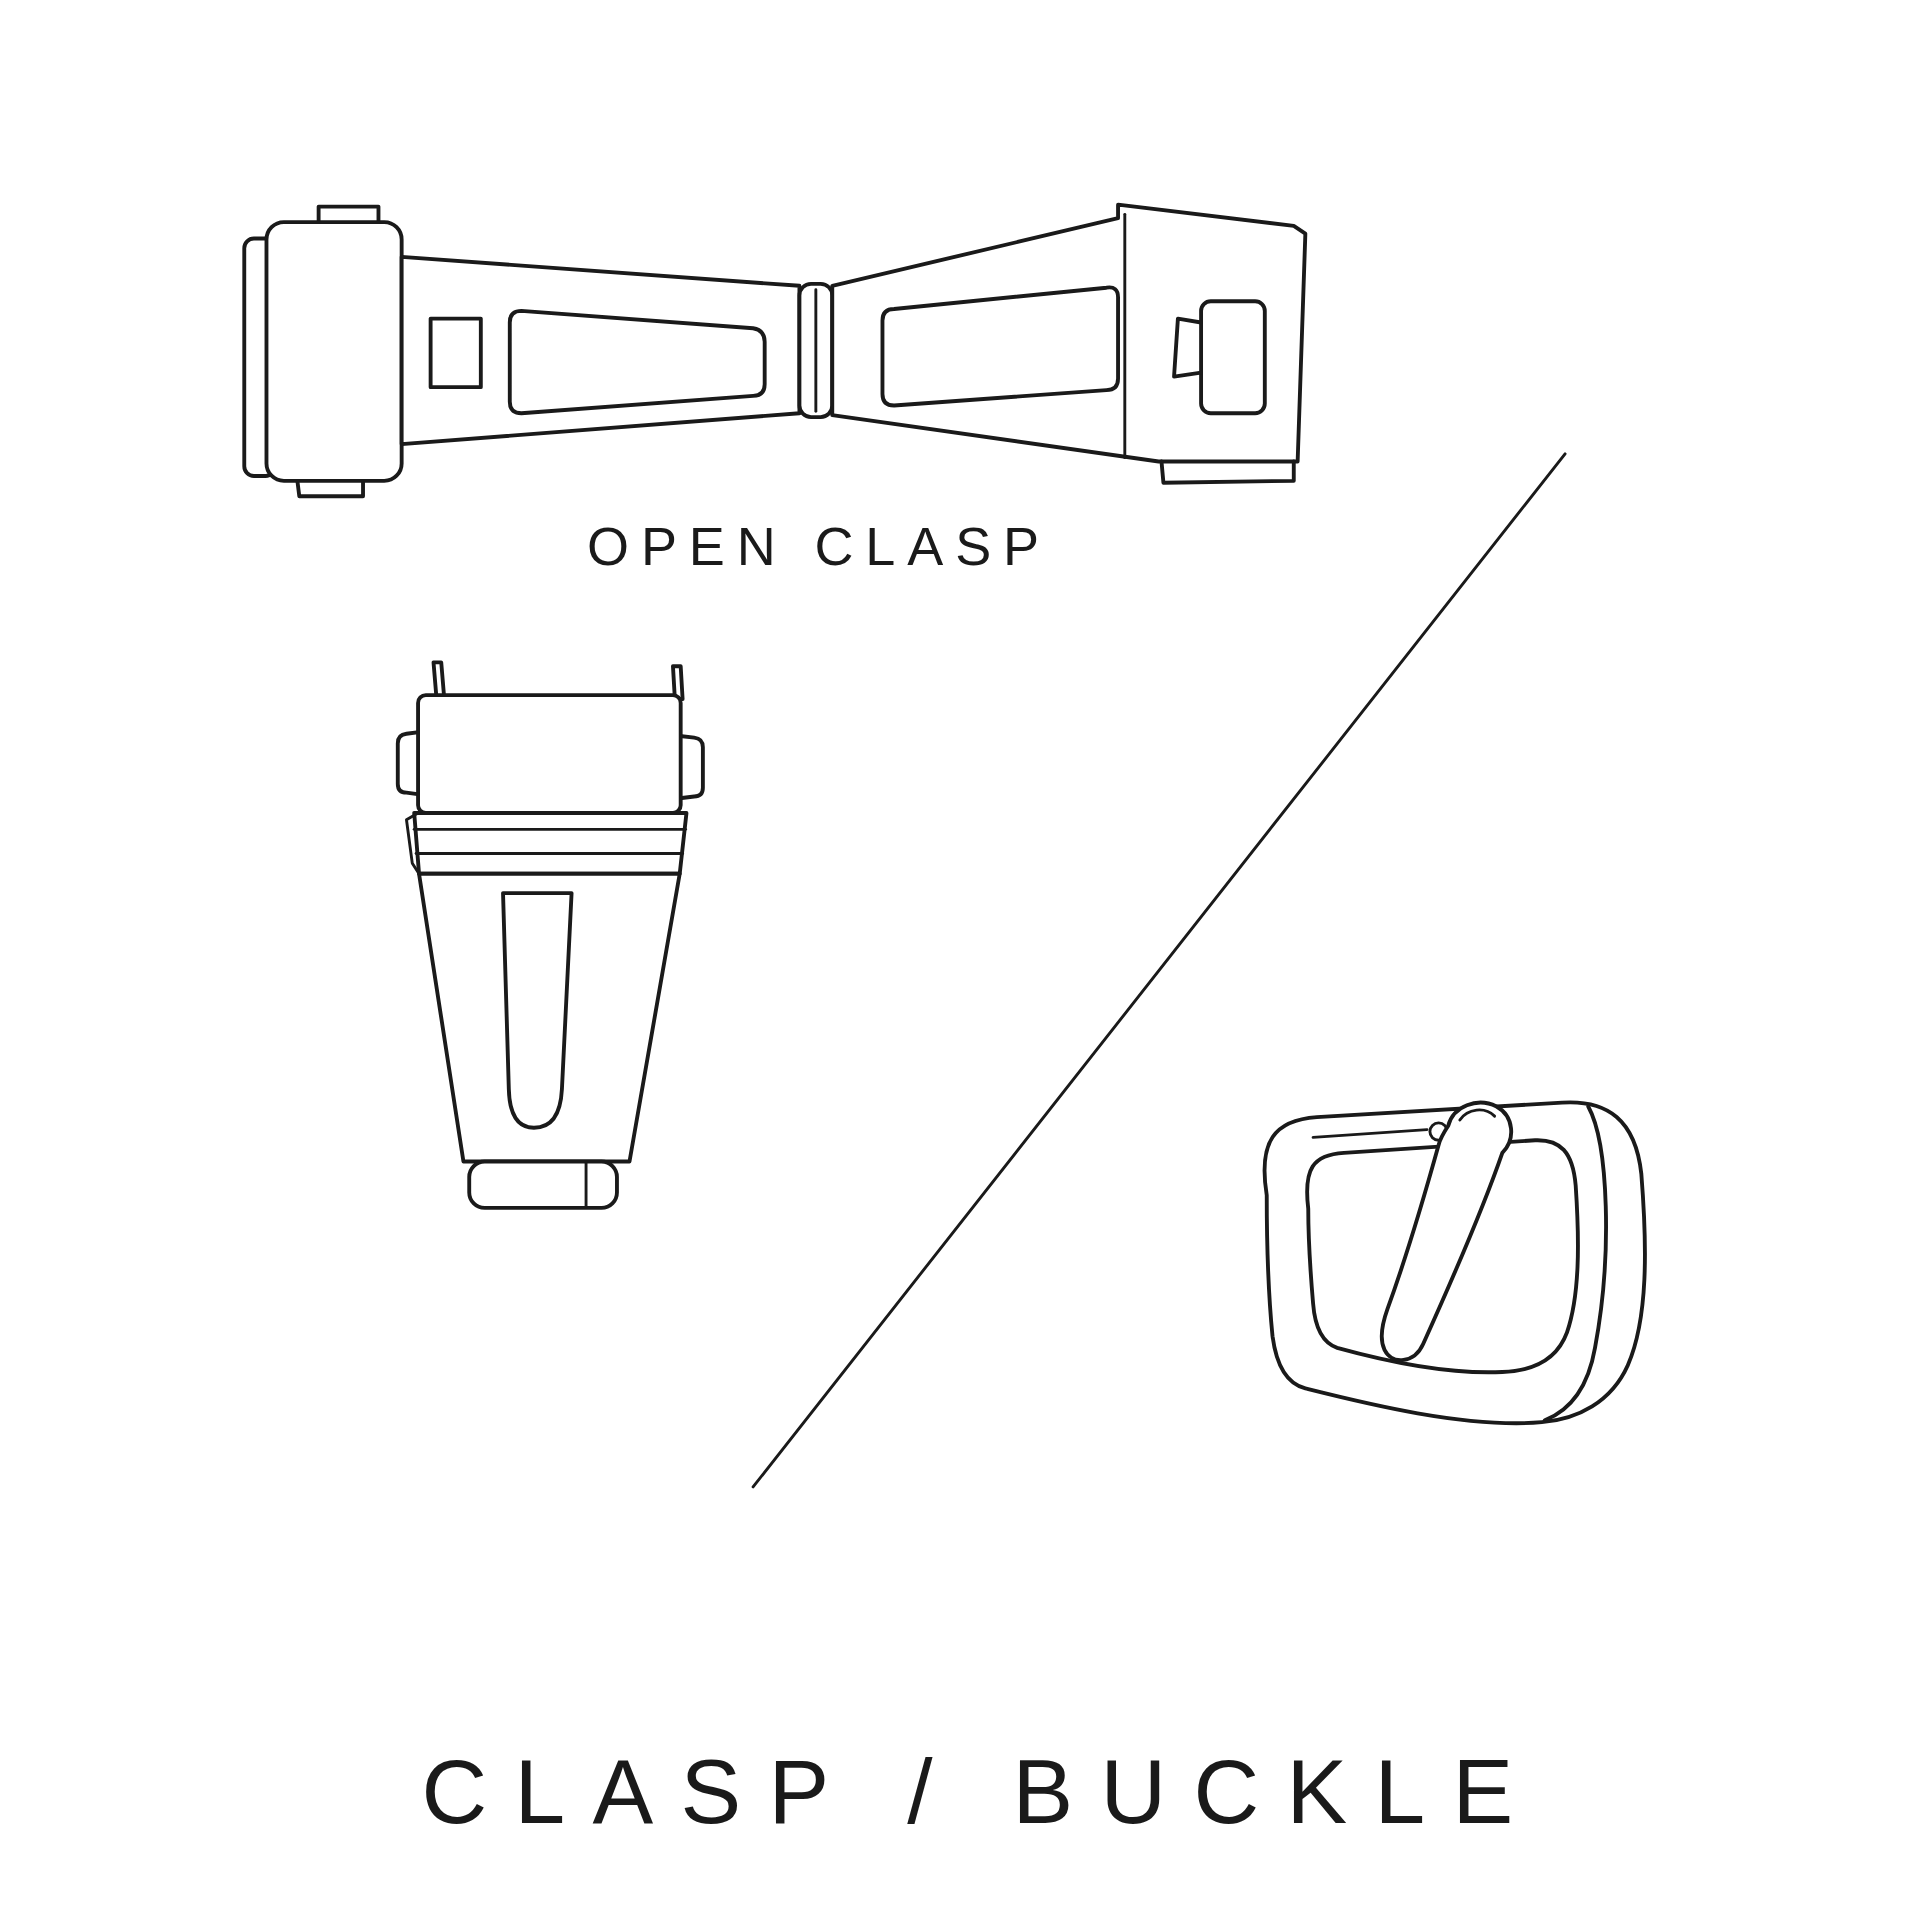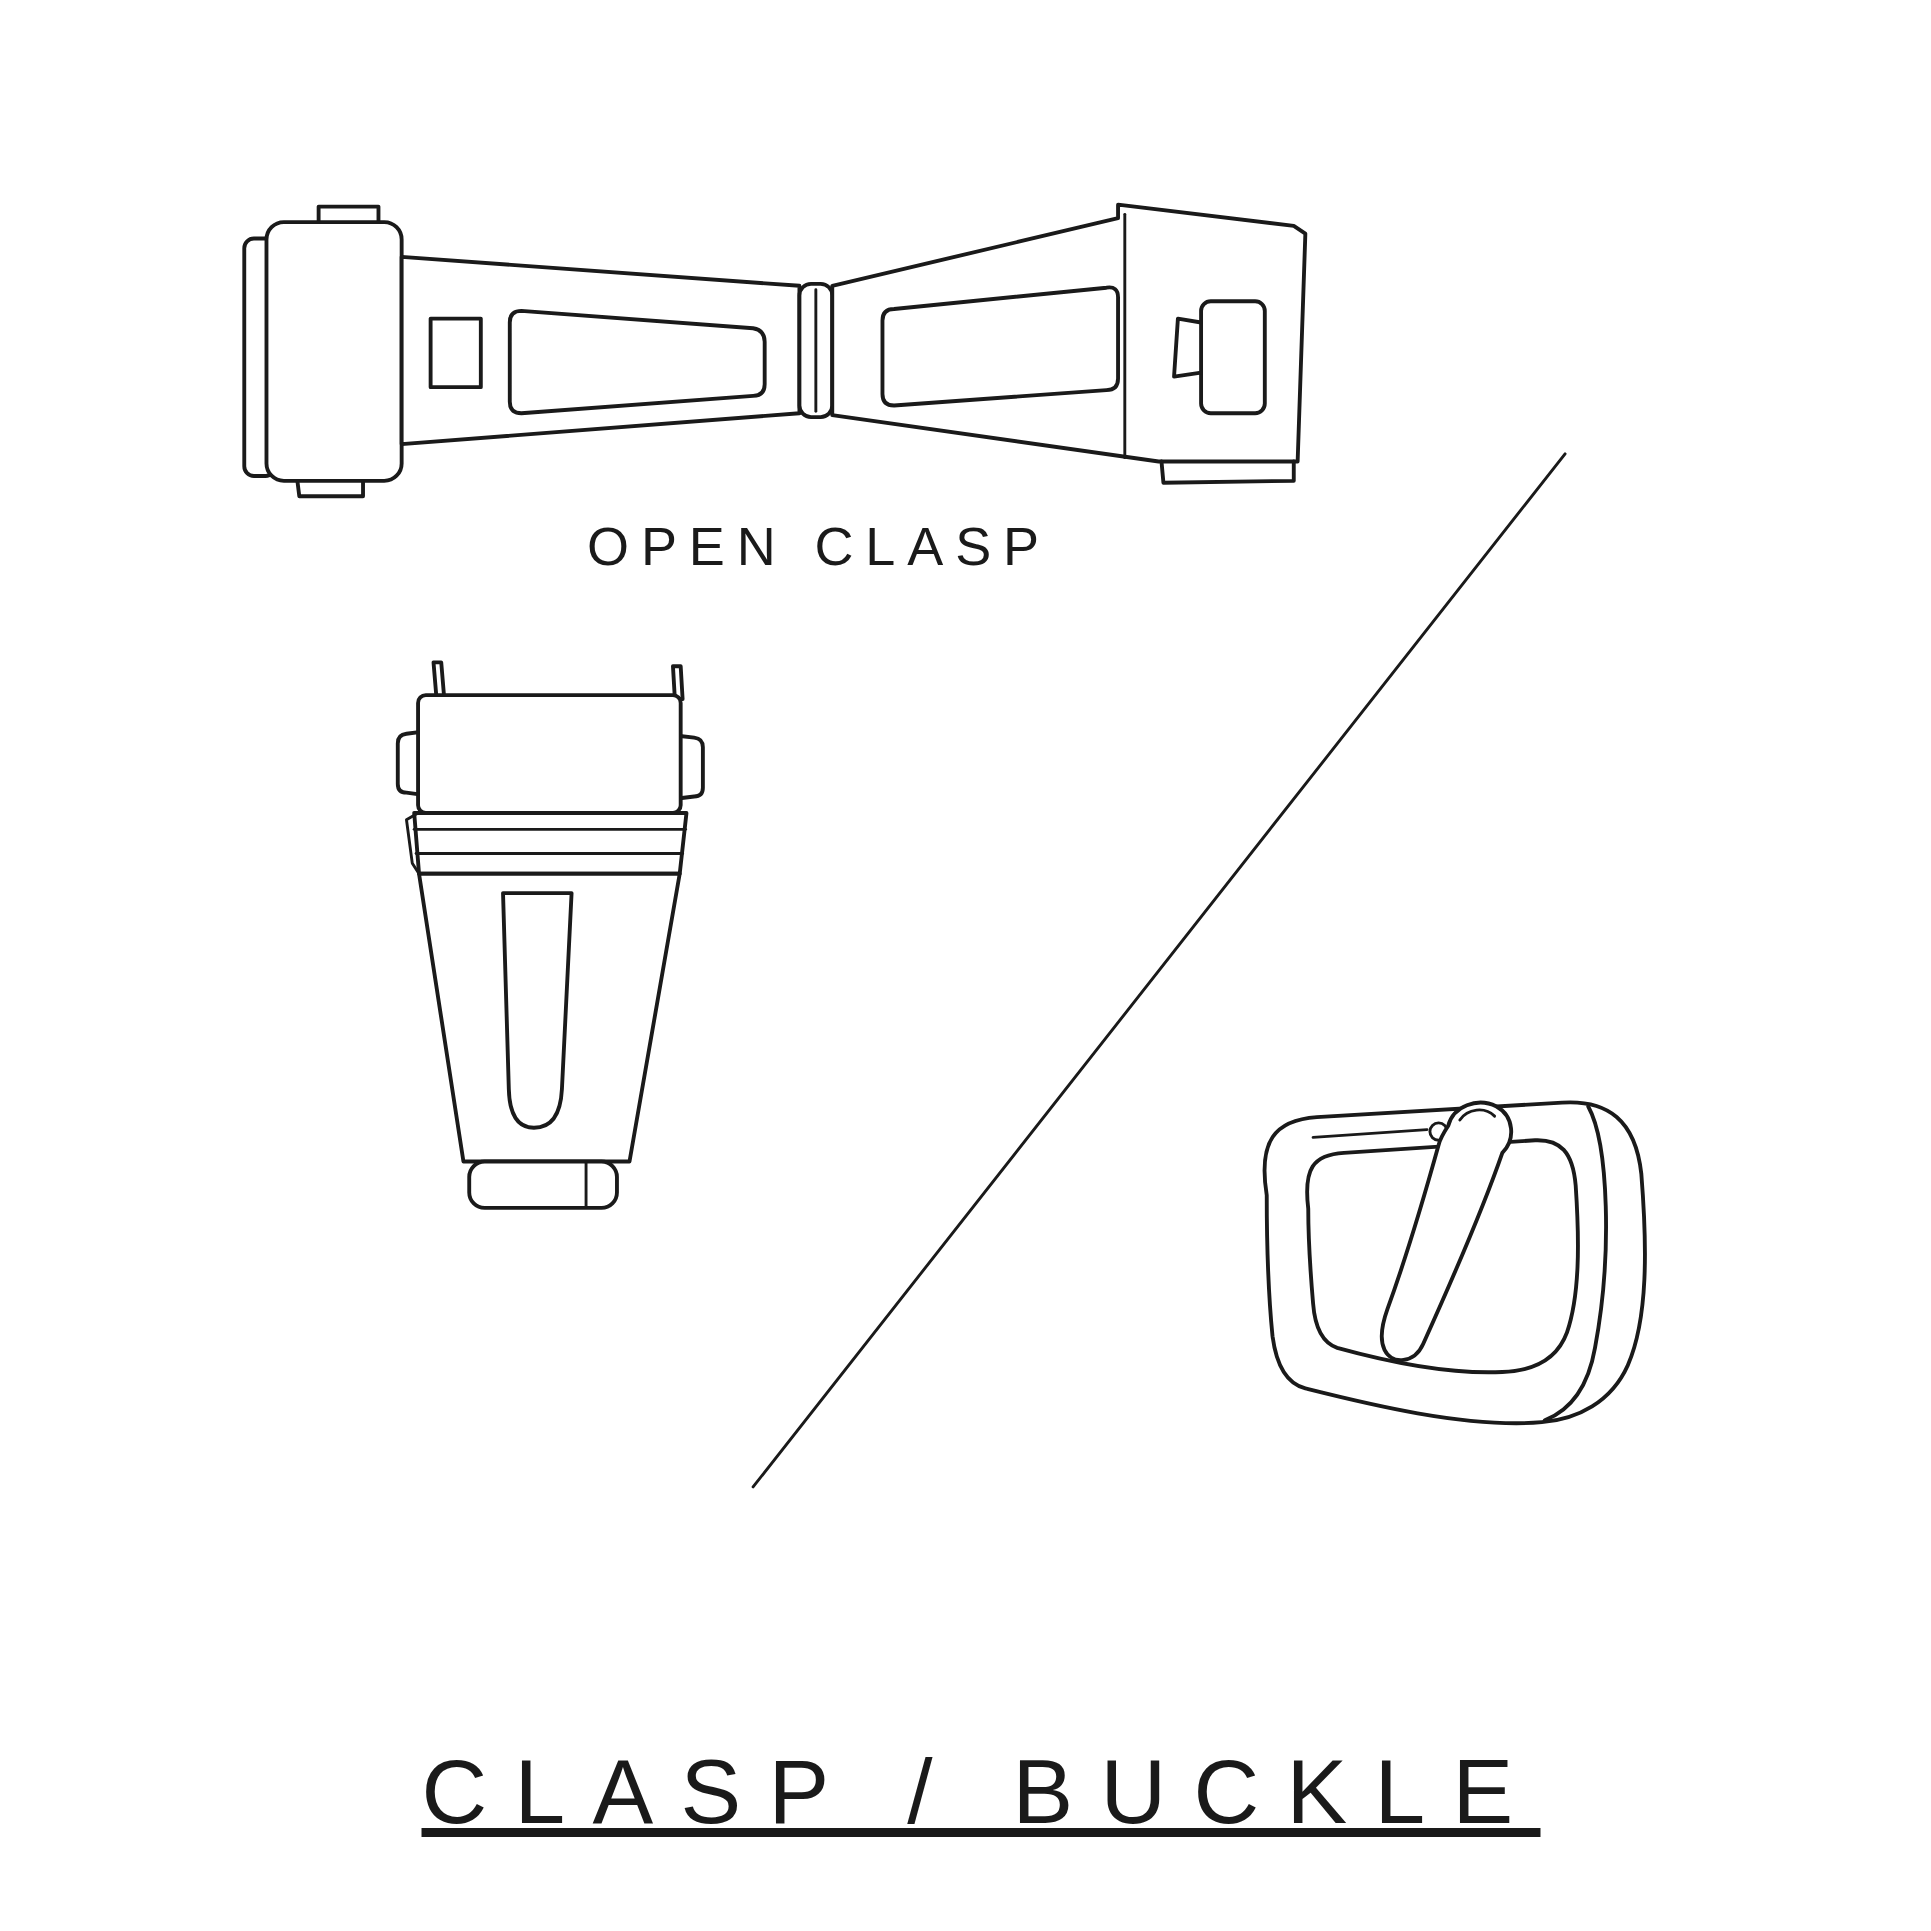--- a/index.html
+++ b/index.html
@@ -29,21 +29,20 @@
   }
   .title {
     position:absolute;
     transform: translateX(-50%);
     color: var(--ink);
     font-size: 91px;
     letter-spacing: 0.30em;
     font-weight: 400;
     white-space: nowrap;
     line-height: 1;
-    text-decoration: underline;
   }
 </style>
 </head>
 <body>
 
 <div class="canvas">
 
   <svg class="art" viewBox="0 0 2000 2000" aria-hidden="true">
 
     <g>

